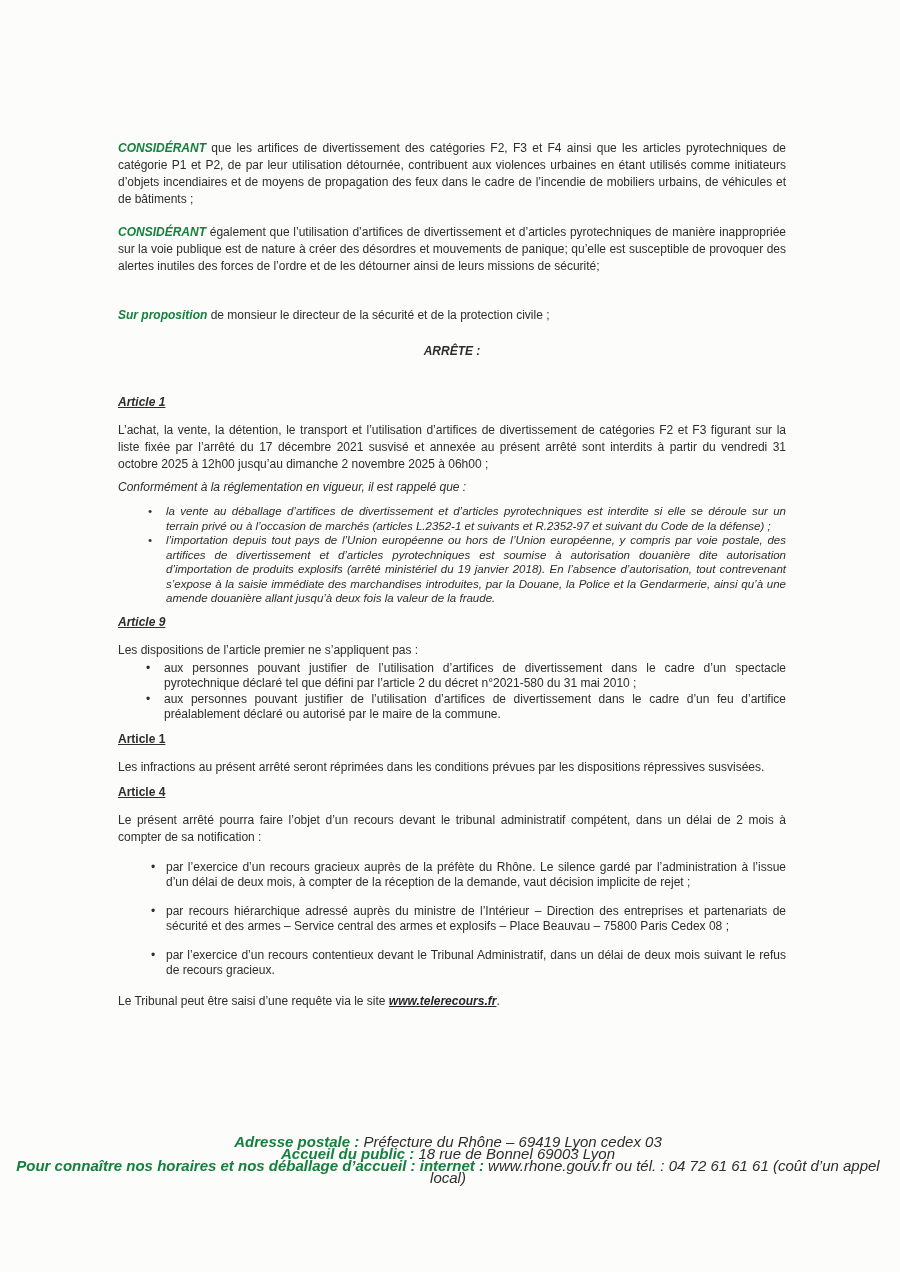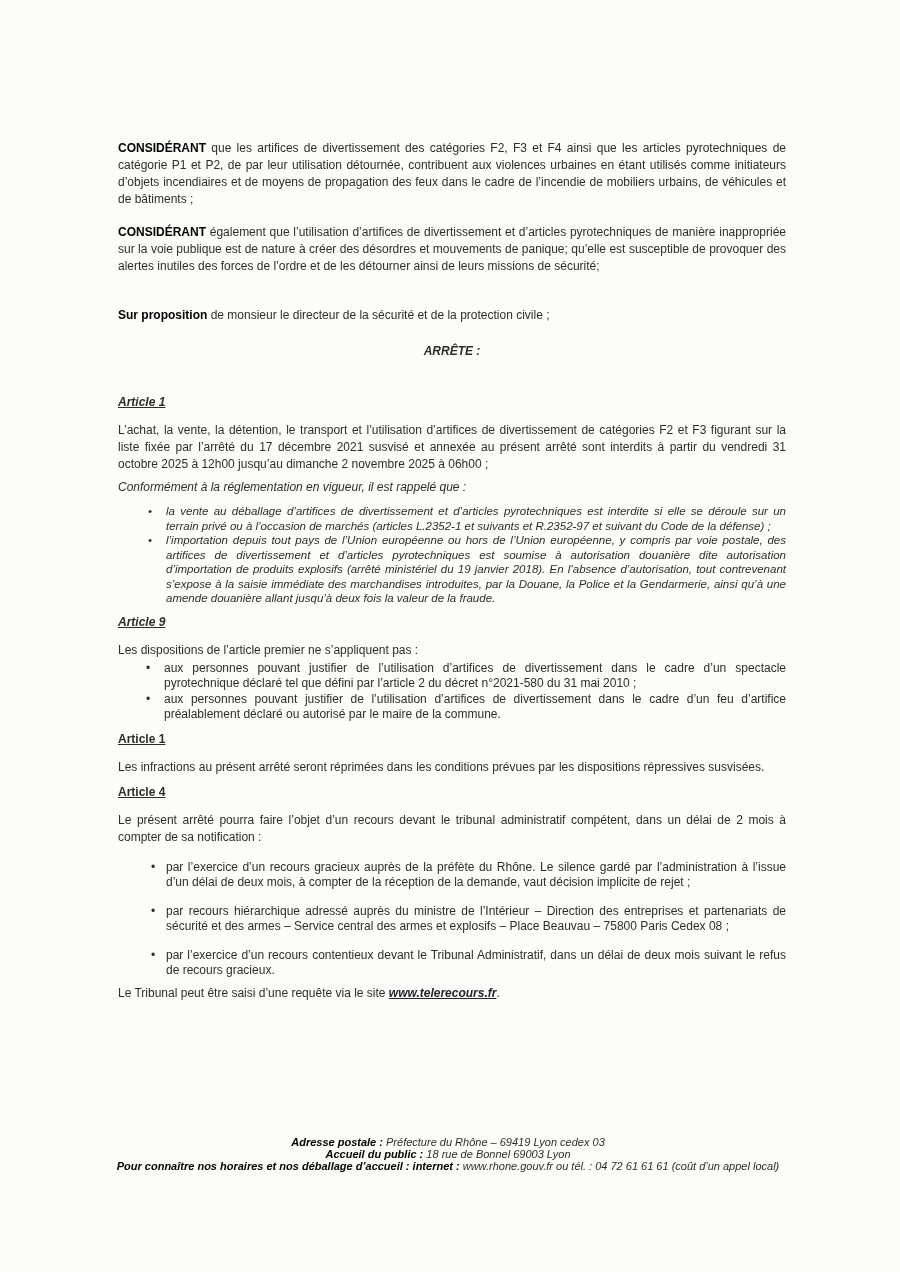--- a/index.html
+++ b/index.html
@@ -22,21 +22,21 @@
     left: 118px;
     top: 140px;
     width: 668px;
     font-size: 12px;
     line-height: 17px;
     hyphens: auto;
   }
 
   p { margin: 0; }
   .justify { text-align: justify; }
-  strong { color: #000000; }
+  strong { color: #15803d; font-style: italic; }
 
   .para { margin-bottom: 16px; }
   .para-last-considerant { margin-bottom: 32px; }
 
   .arrete-heading {
     text-align: center;
     font-weight: bold;
     font-style: italic;
     margin-top: 19px;
     margin-bottom: 26px;
@@ -88,37 +88,37 @@
   .bullets-a4 {
     font-size: 12px;
     line-height: 15.5px;
     margin-left: 22px;
     margin-top: 14px;
   }
   .bullets-a4 .dot { flex: 0 0 26px; text-align: center; }
   .bullets-a4 .bullet { margin-bottom: 13px; }
   .bullets-a4 .bullet:last-child { margin-bottom: 0; }
 
-  .tribunal-line { margin-top: 6px; }
+  .tribunal-line { margin-top: 14px; }
   .telerecours-link {
     color: #24242a;
     font-style: italic;
     font-weight: bold;
     text-decoration: underline;
     cursor: pointer;
   }
 
   .footer {
     position: absolute;
     left: 0;
     right: 4px;
     top: 1136px;
     text-align: center;
     font-style: italic;
-    font-size: 11px;
+    font-size: 15px;
     line-height: 12px;
     color: #2d2d2d;
   }
   .footer strong { font-weight: bold; }
 </style>
 </head>
 <body>
 
 <div class="page">
   <div class="content">

